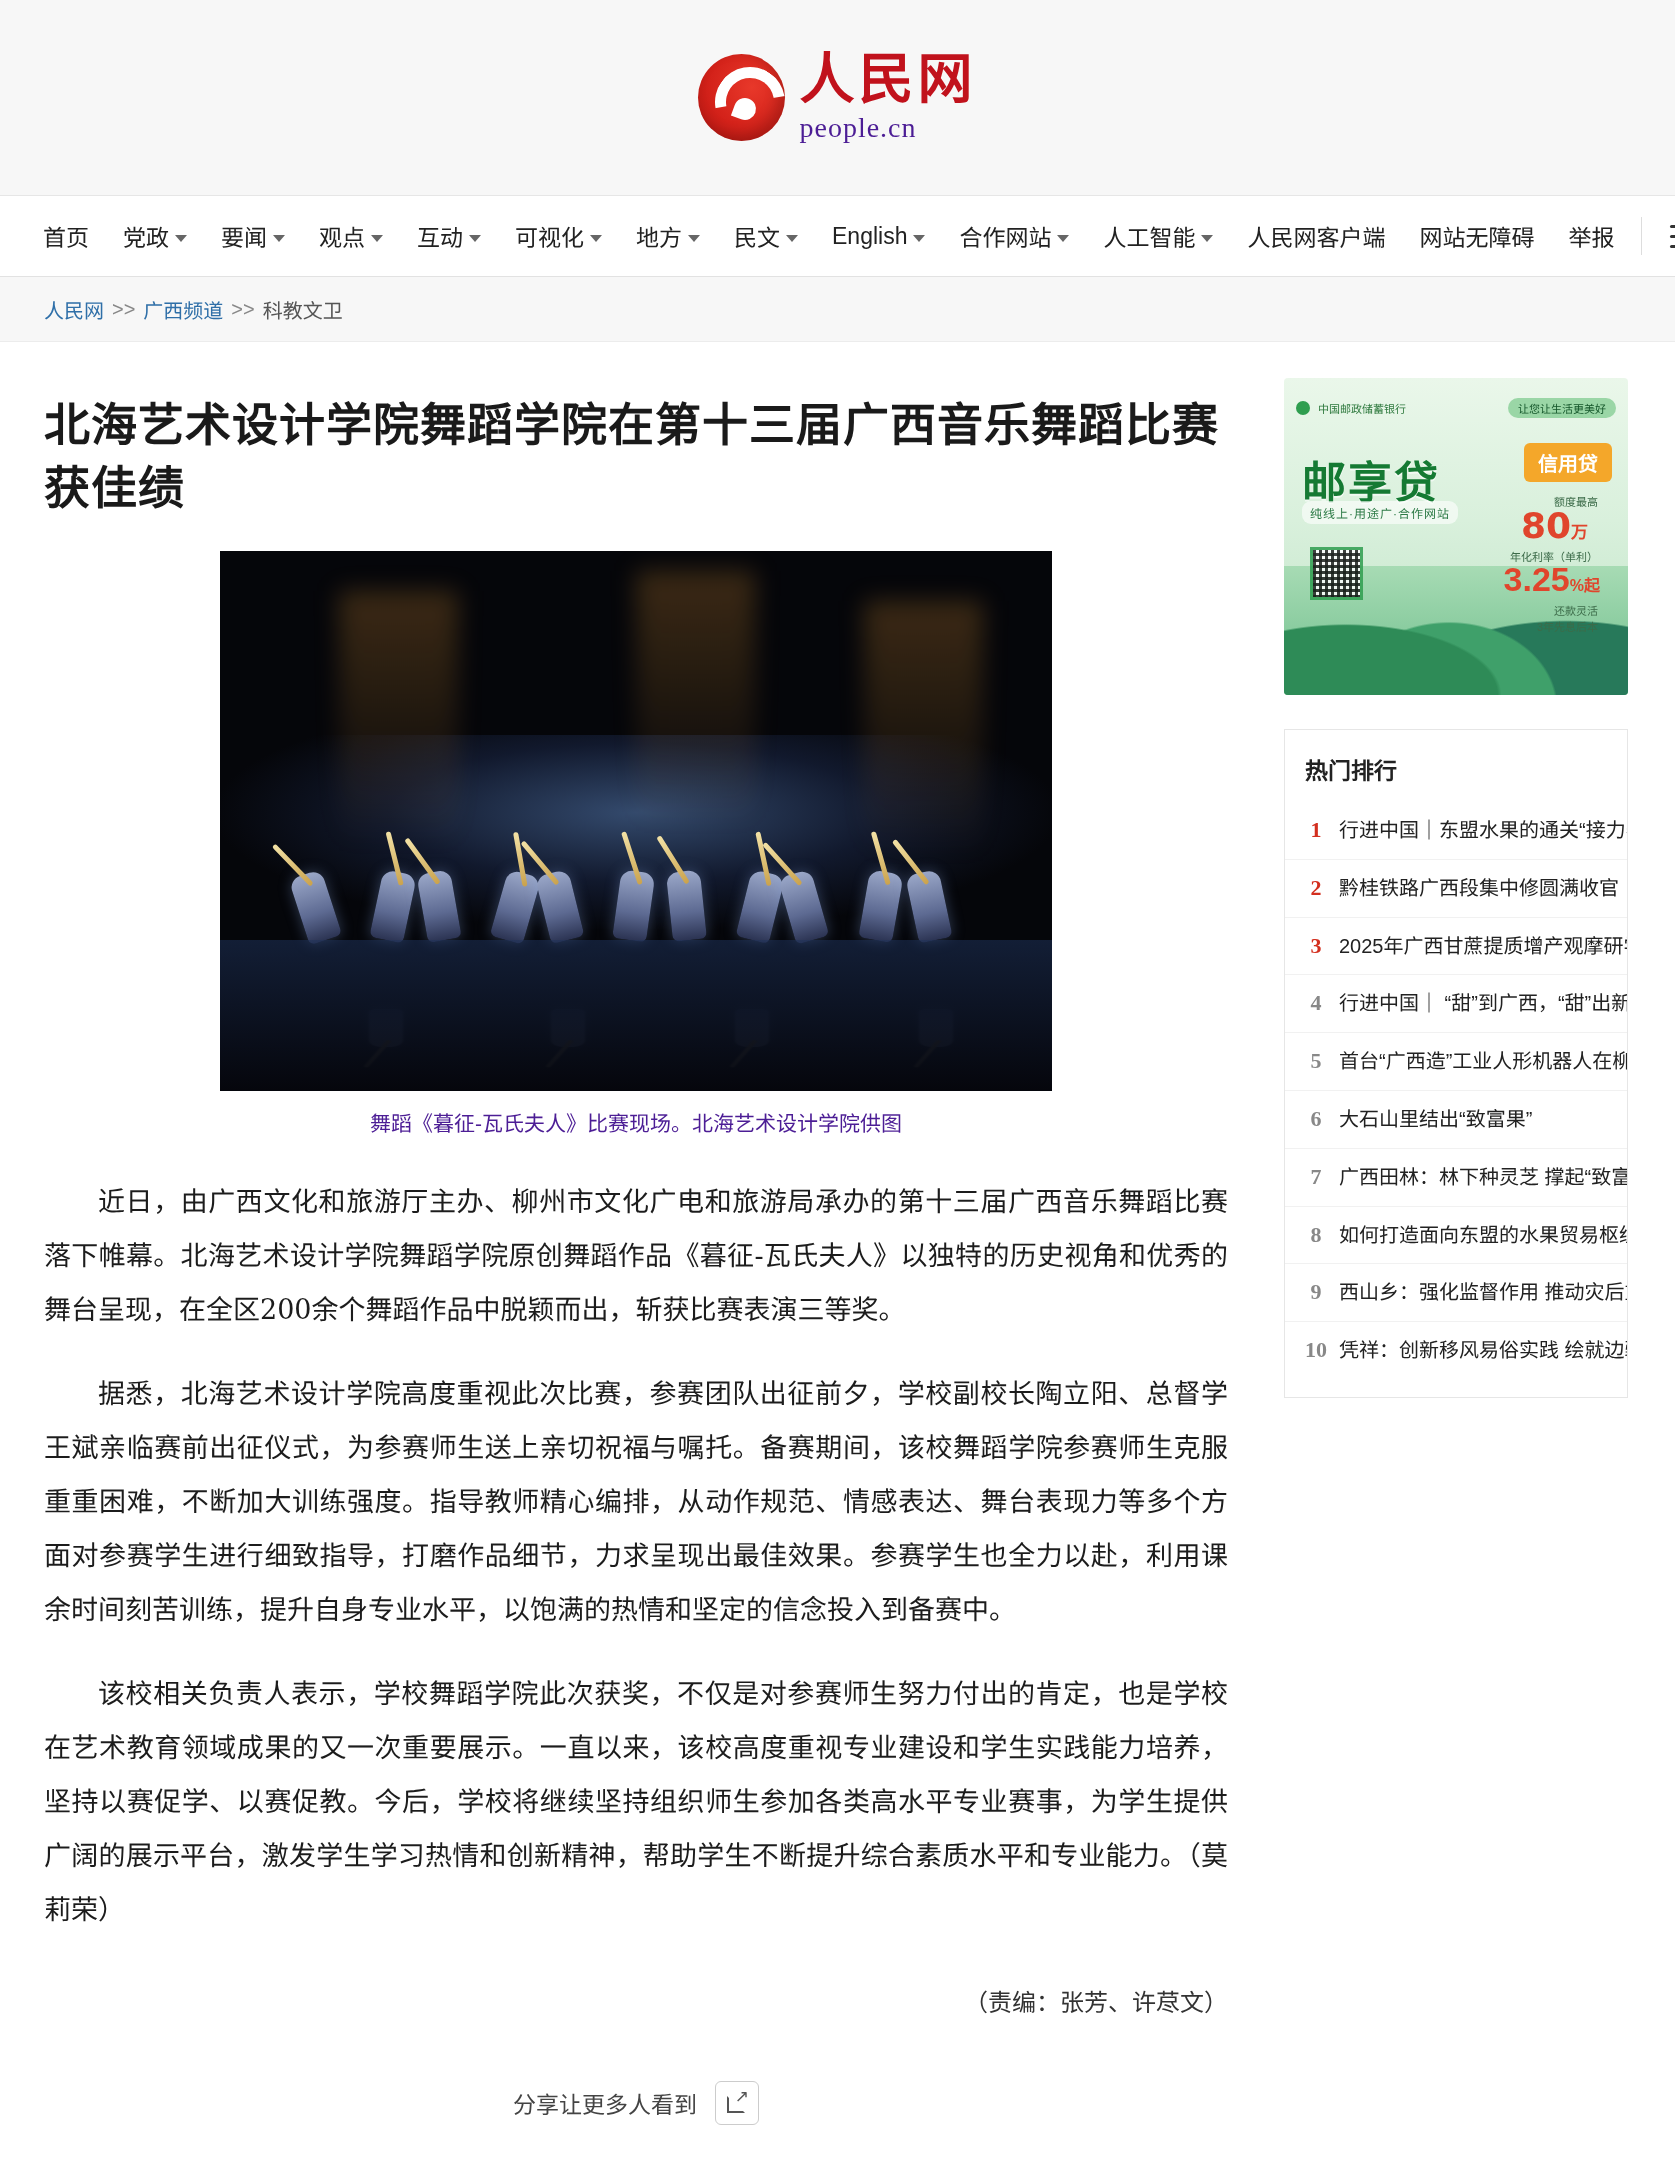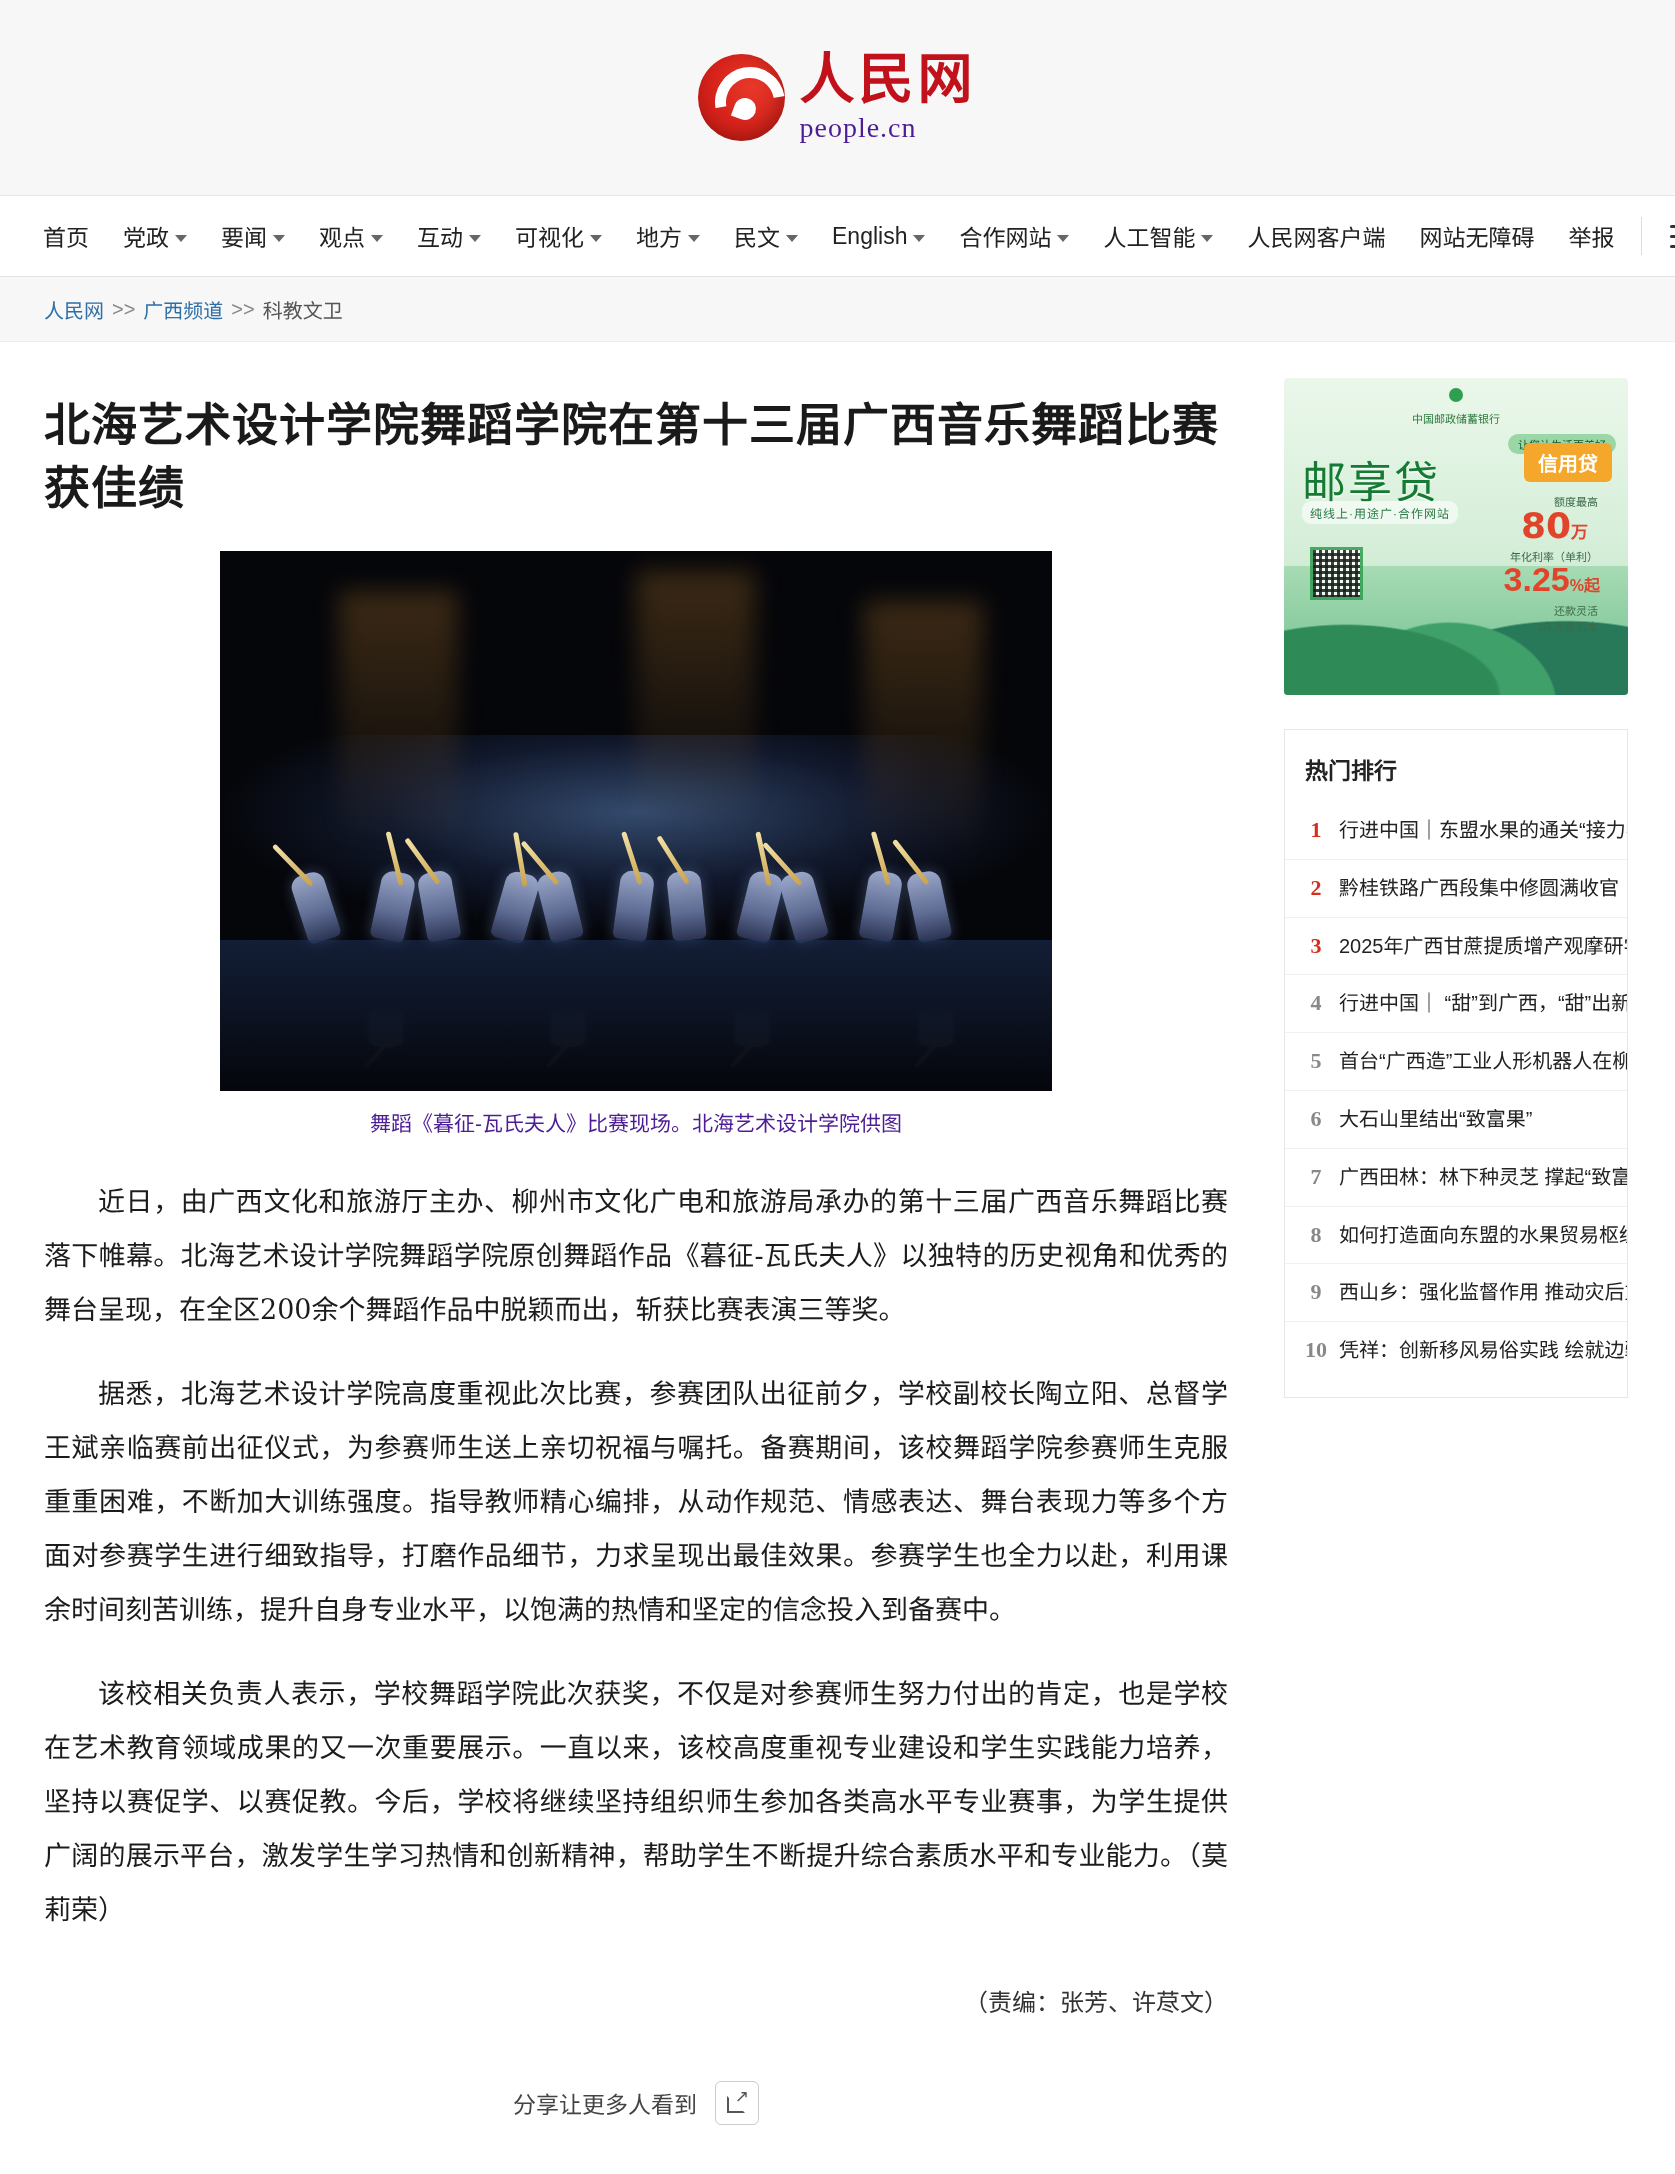--- a/index.html
+++ b/index.html
@@ -238,32 +238,32 @@
   
   .ad {
     width: 344px; height: 317px;
     margin-left: 12px;
     border-radius: 4px;
     overflow: hidden;
     position: relative;
     background: linear-gradient(180deg,#eaf7ea 0%, #d9f0dc 45%, #bde3c6 100%);
   }
   .ad-top {
-    position: absolute; top: 10px; left: 12px; right: 12px;
+    position: absolute; top: 20px; left: 12px; right: 12px;
     display: flex; align-items: center; gap: 8px;
-    font-size: 11px; color: #2f7a3f; flex-direction: column;
+    font-size: 11px; color: #2f7a3f;
   }
   .ad-dot { width: 14px; height: 14px; border-radius: 50%; background: #2f9e4f; }
   .ad-pill {
     margin-left: auto; background: #9ad6a6; color: #14562a;
     border-radius: 10px; padding: 2px 10px; font-size: 11px; white-space: nowrap;
   }
   .ad-title {
     position: absolute; top: 69px; left: 18px;
-    font-size: 44px; font-weight: 400; color: #157a33;
+    font-size: 44px; font-weight: 700; color: #157a33;
     letter-spacing: 2px;
     font-family: "DejaVu Sans","Liberation Sans",sans-serif;
     text-shadow: 0 2px 0 rgba(255,255,255,.6);
   }
   .ad-badge {
     position: absolute; top: 65px; right: 16px;
     background: #f4a72a; color: #fff; font-size: 20px; font-weight: 700;
     padding: 5px 14px; border-radius: 6px;
   }
   .ad-sub {

